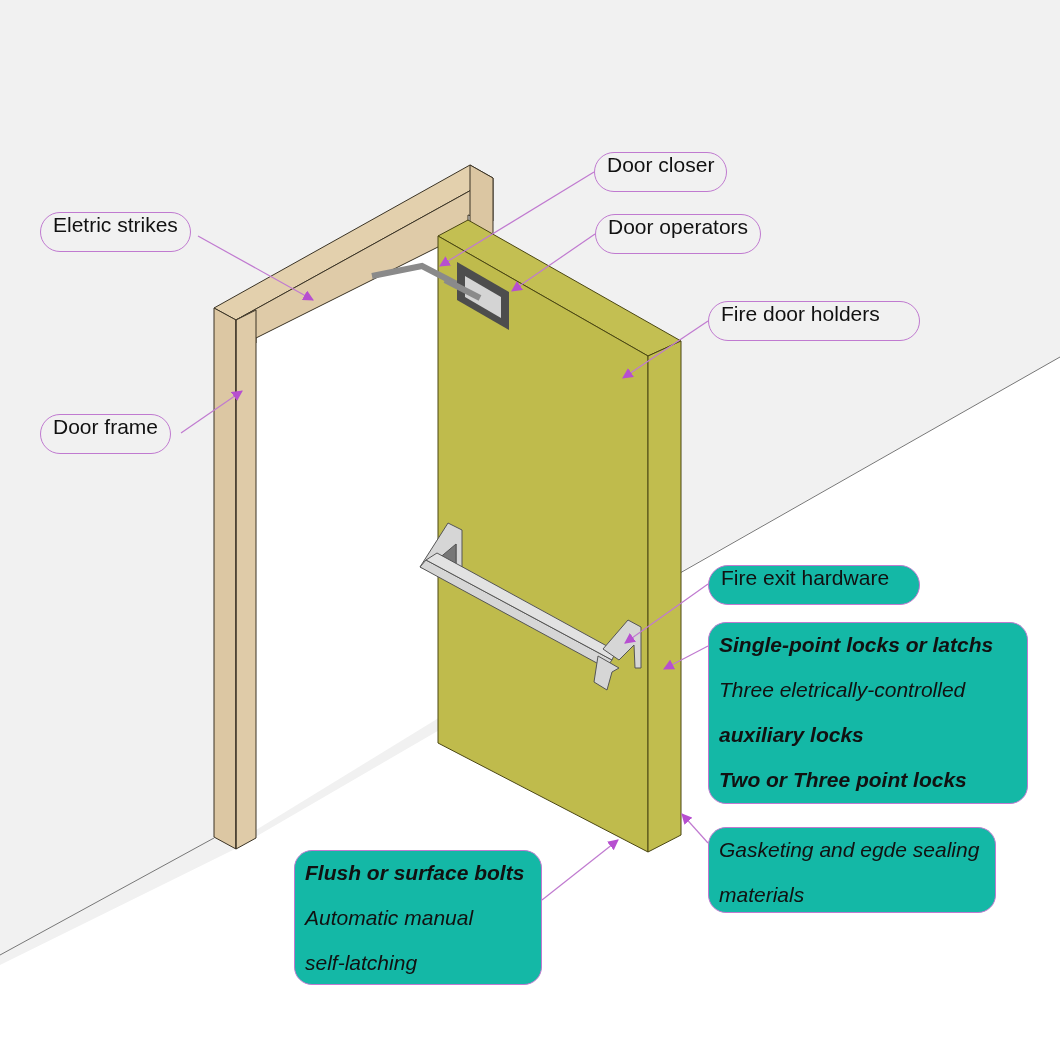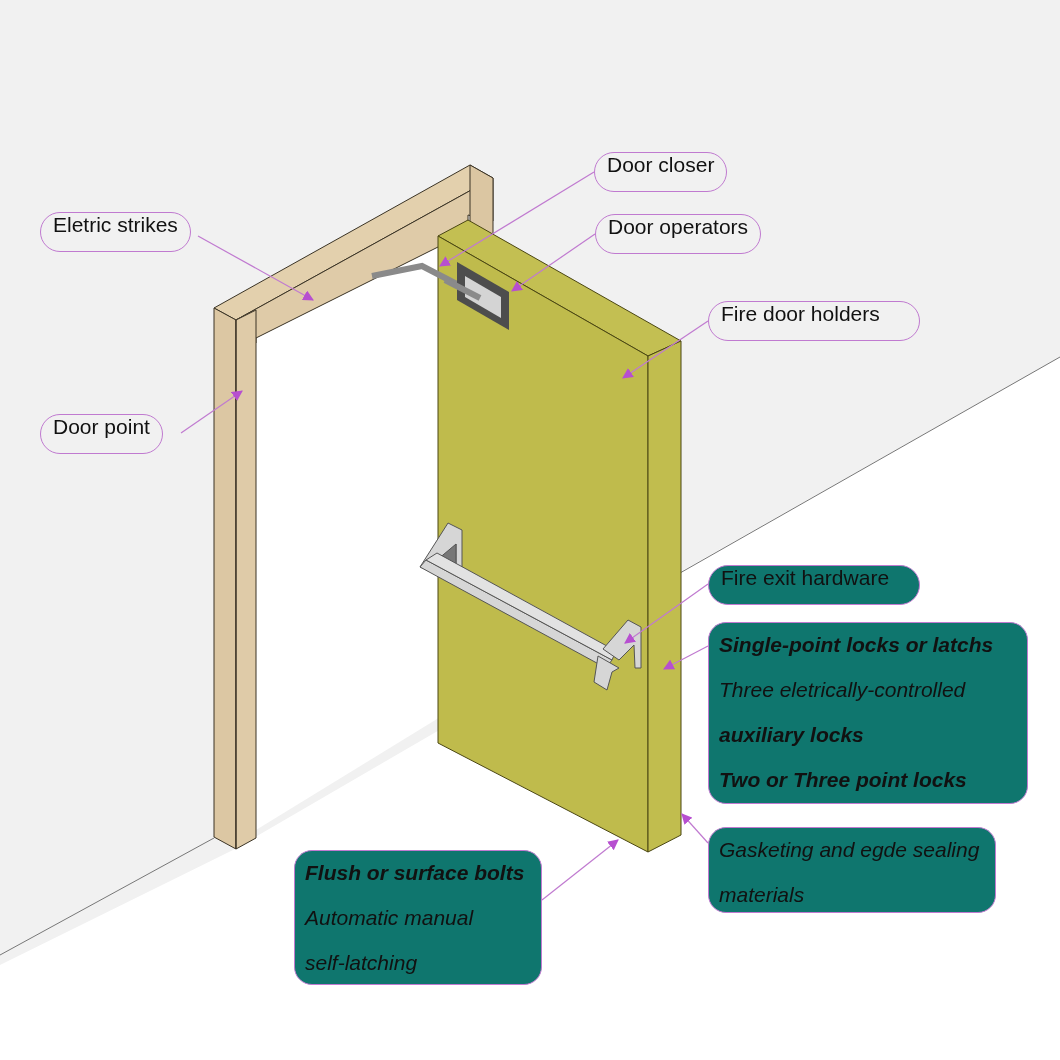--- a/index.html
+++ b/index.html
@@ -1,20 +1,20 @@
 <!DOCTYPE html>
 <html><head>
 <meta charset="utf-8">
 <style>
   html, body { margin:0; padding:0; }
   body { width:1060px; height:1060px; position:relative; overflow:hidden; background:#ffffff;
          font-family:"Liberation Sans", "DejaVu Sans", sans-serif; color:#111; }
   #scene { position:absolute; left:0; top:0; width:1060px; height:1060px; }
   .label { position:absolute; box-sizing:border-box; border:1.3px solid #c07ad0; border-radius:22px;
-           background:#0f766e; font-size:21px; line-height:23px; white-space:nowrap; }
+           background:#14b8a6; font-size:21px; line-height:23px; white-space:nowrap; }
   .label.pill { height:40px; padding:0 12px 0 12px; }
   .label.on-gray { background:#f1f1f1; }
   .label.box { border-radius:18px; padding:8px 10px; font-size:21px; }
   .label.box .line { height:45px; line-height:28px;font-style:italic; }
   .label.box .line:last-child { height:30px; }
   .b { font-weight:bold; }
 </style>
 </head>
 <body>
 
@@ -80,21 +80,21 @@
     <line x1="708" y1="646" x2="664" y2="669" marker-end="url(#ah)"></line>
     <line x1="708" y1="843" x2="682" y2="814" marker-end="url(#ah)"></line>
     <line x1="542" y1="900" x2="618" y2="840" marker-end="url(#ah)"></line>
   </g>
 </svg>
 
 <div class="label pill on-gray" style="left:594px;top:152px;">Door closer</div>
 <div class="label pill on-gray" style="left:595px;top:214px;">Door operators</div>
 <div class="label pill on-gray" style="left:40px;top:212px;">Eletric strikes</div>
 <div class="label pill on-gray" style="left:708px;top:301px;width:212px;">Fire door holders</div>
-<div class="label pill on-gray" style="left:40px;top:414px;">Door point</div>
+<div class="label pill on-gray" style="left:40px;top:414px;">Door frame</div>
 <div class="label pill" style="left:708px;top:565px;width:212px;">Fire exit hardware</div>
 
 <div class="label box" style="left:708px;top:622px;width:320px;height:182px;">
   <div class="line b">Single-point locks or latchs</div>
   <div class="line">Three eletrically-controlled</div>
   <div class="line b">auxiliary locks</div>
   <div class="line b">Two or Three point locks</div>
 </div>
 
 <div class="label box" style="left:708px;top:827px;width:288px;height:86px;">

